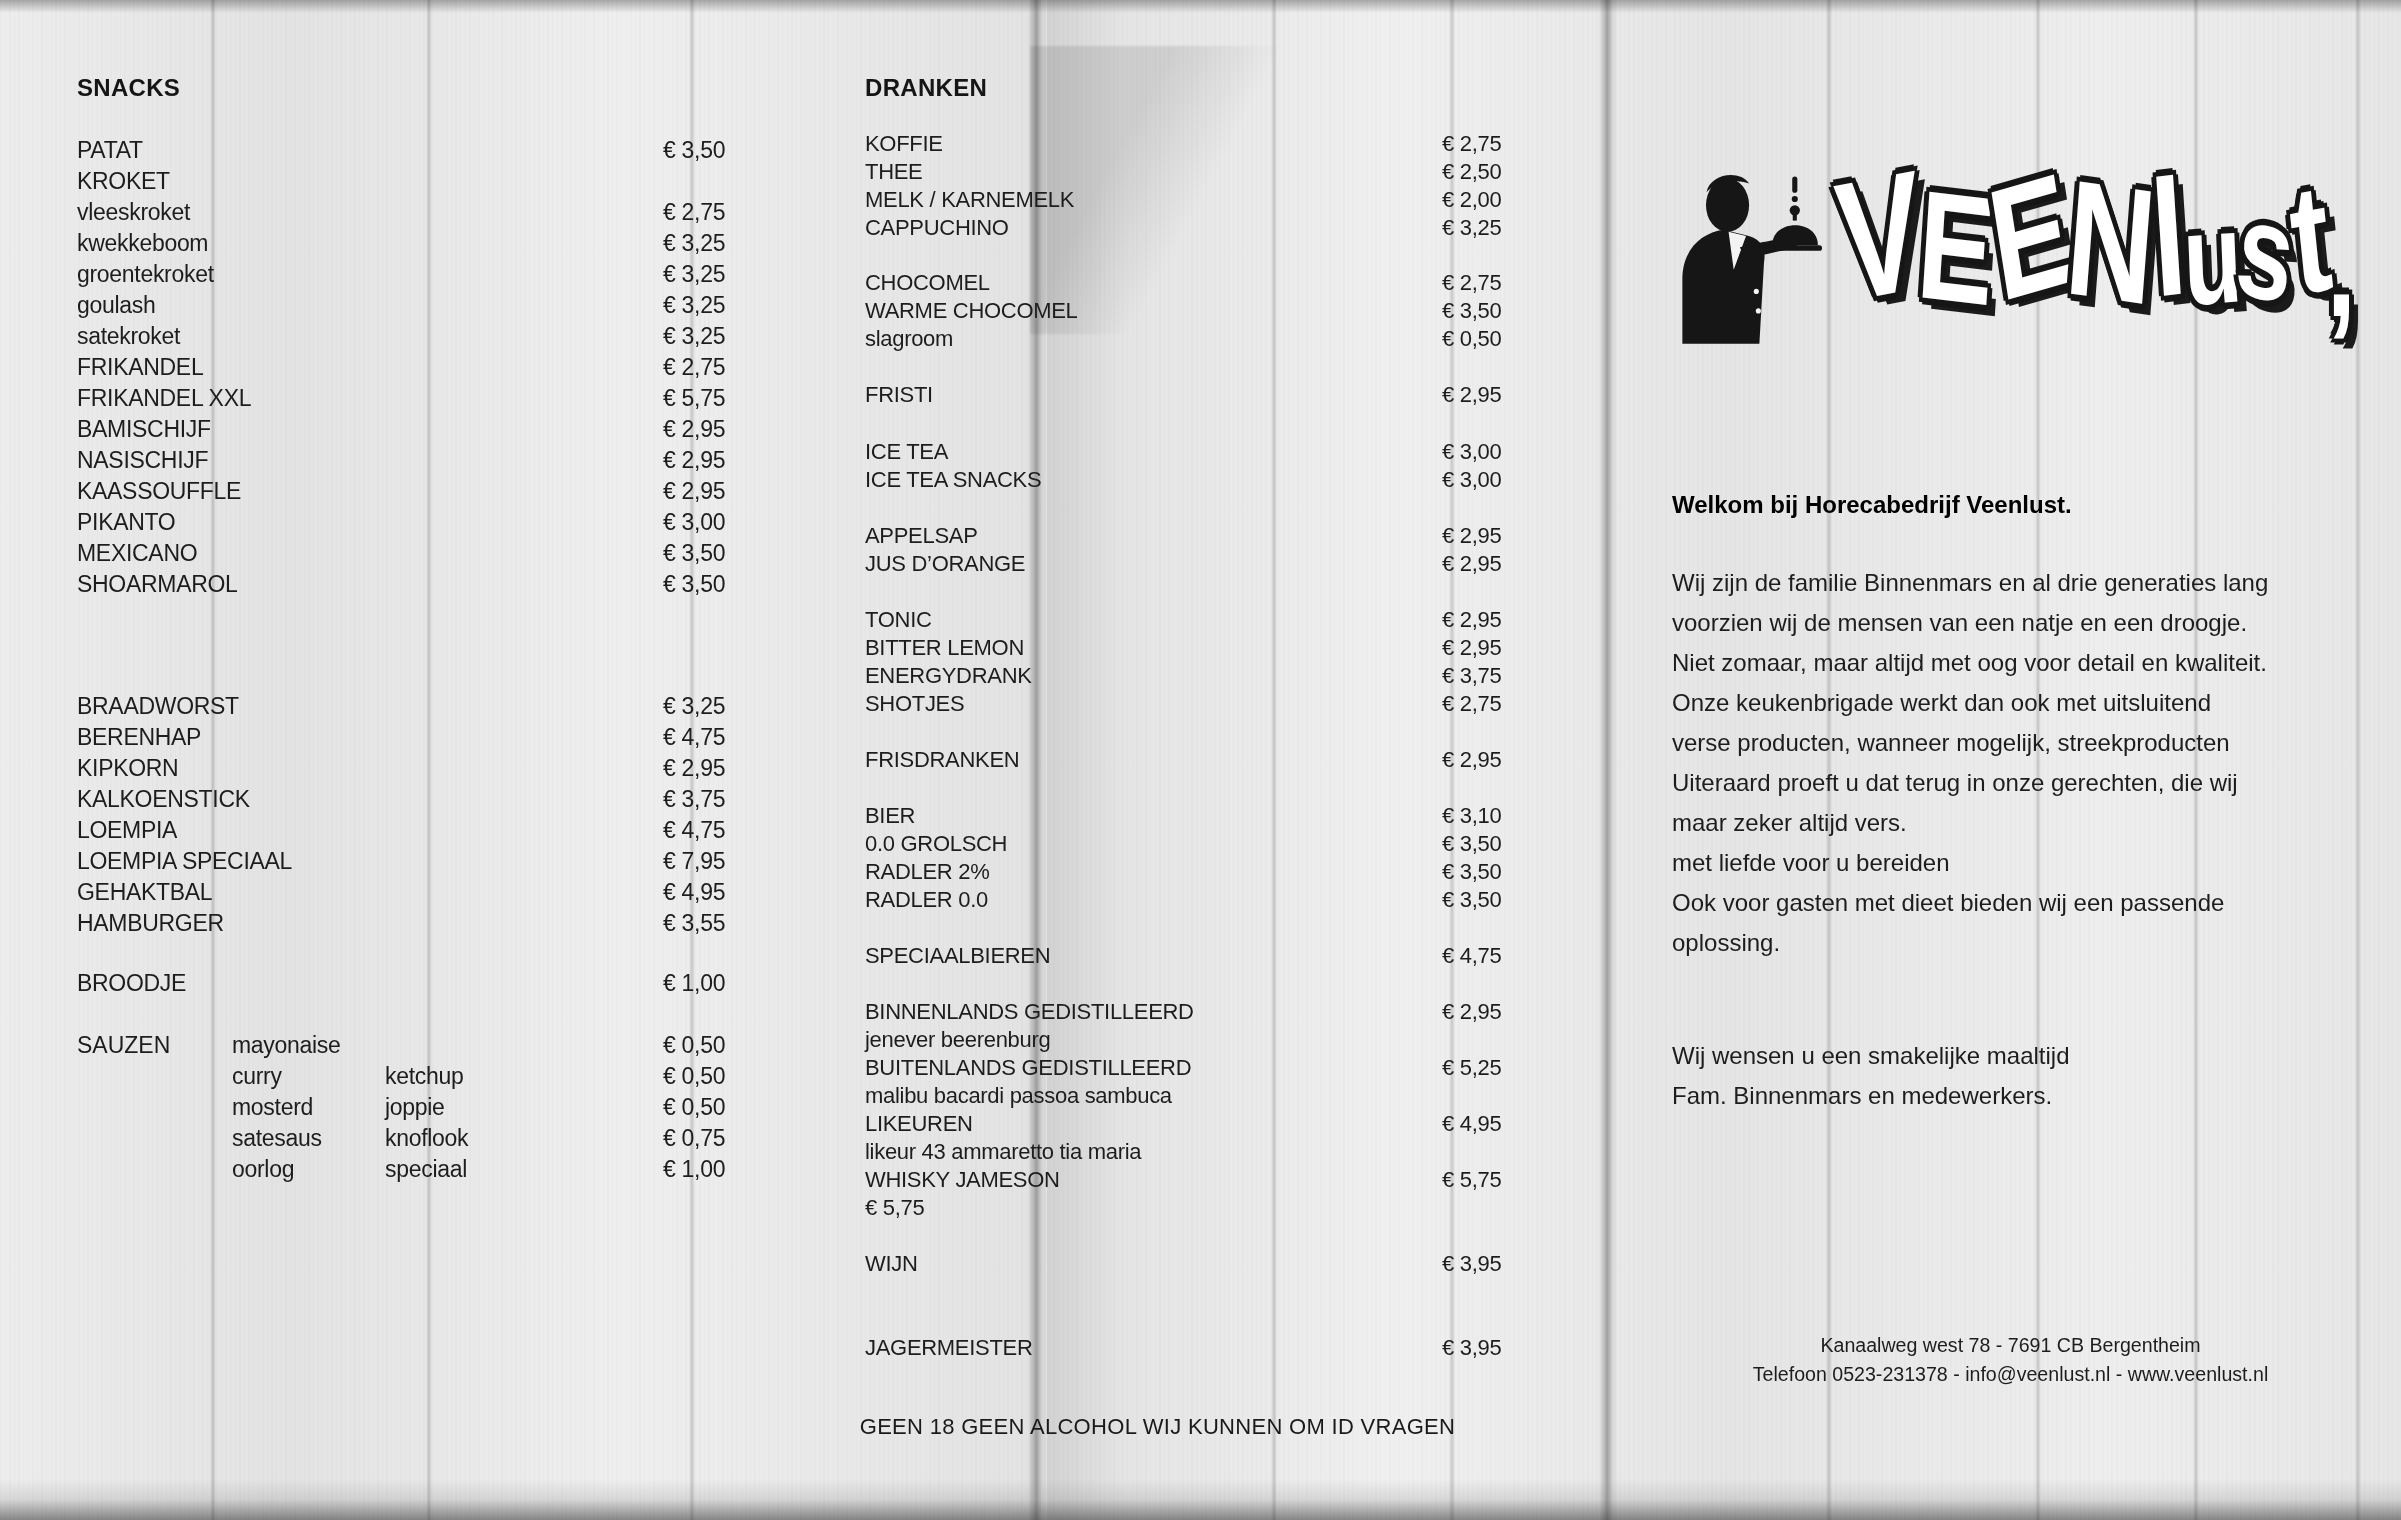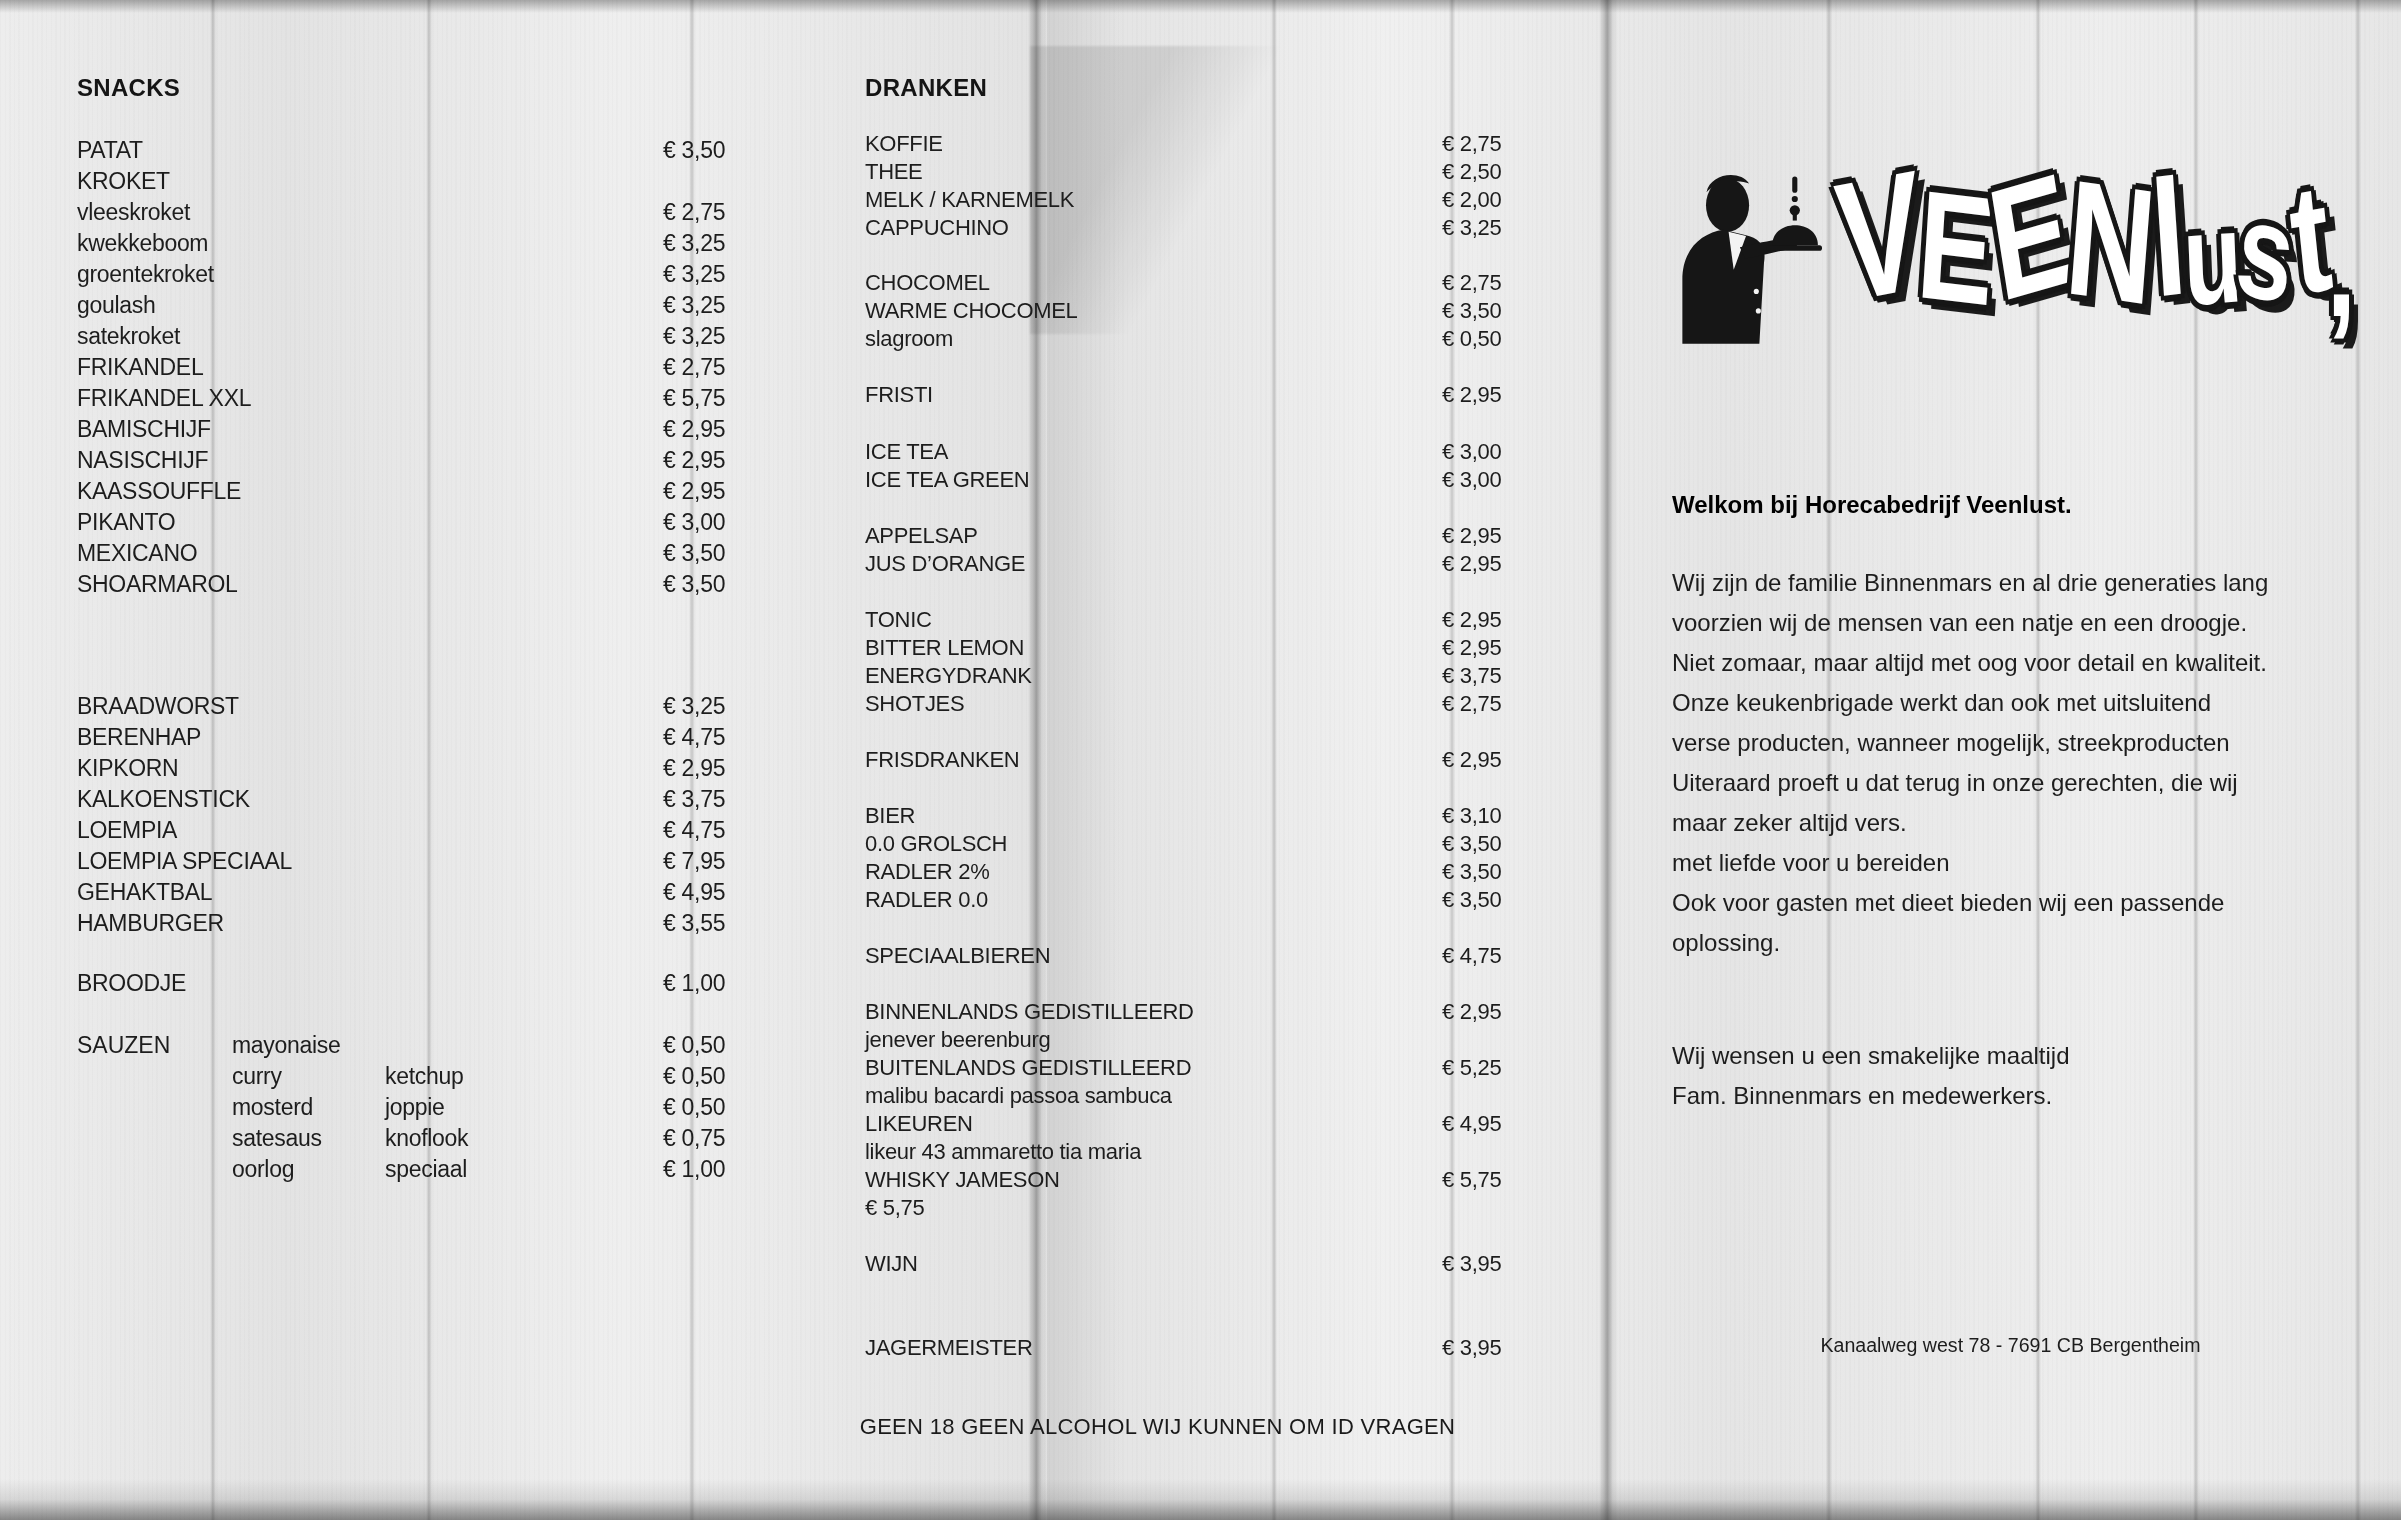--- a/index.html
+++ b/index.html
@@ -283,21 +283,21 @@
             <span class="name">FRISTI</span>
             <span class="price">€ 2,95</span>
           </div>
         </div>
         <div class="mgroup m4">
           <div class="row">
             <span class="name">ICE TEA</span>
             <span class="price">€ 3,00</span>
           </div>
           <div class="row">
-            <span class="name">ICE TEA GREEN</span>
+            <span class="name">ICE TEA SNACKS</span>
             <span class="price">€ 3,00</span>
           </div>
         </div>
         <div class="mgroup m5">
           <div class="row">
             <span class="name">APPELSAP</span>
             <span class="price">€ 2,95</span>
           </div>
           <div class="row">
             <span class="name">JUS D’ORANGE</span>
@@ -444,16 +444,17 @@
       <div class="line">met liefde voor u bereiden</div>
       <div class="line">Ook voor gasten met dieet bieden wij een passende</div>
       <div class="line">oplossing.</div>
     </div>
   <div class="wish">
       <div class="line">Wij wensen u een smakelijke maaltijd</div>
       <div class="line">Fam. Binnenmars en medewerkers.</div>
     </div>
   <div class="address">
       <div class="line">Kanaalweg west 78 - 7691 CB Bergentheim</div>
+      <div class="line">Telefoon 0523-231378 - info@veenlust.nl - www.veenlust.nl</div>
     </div>
 
 </div>
 
 
 </body></html>

